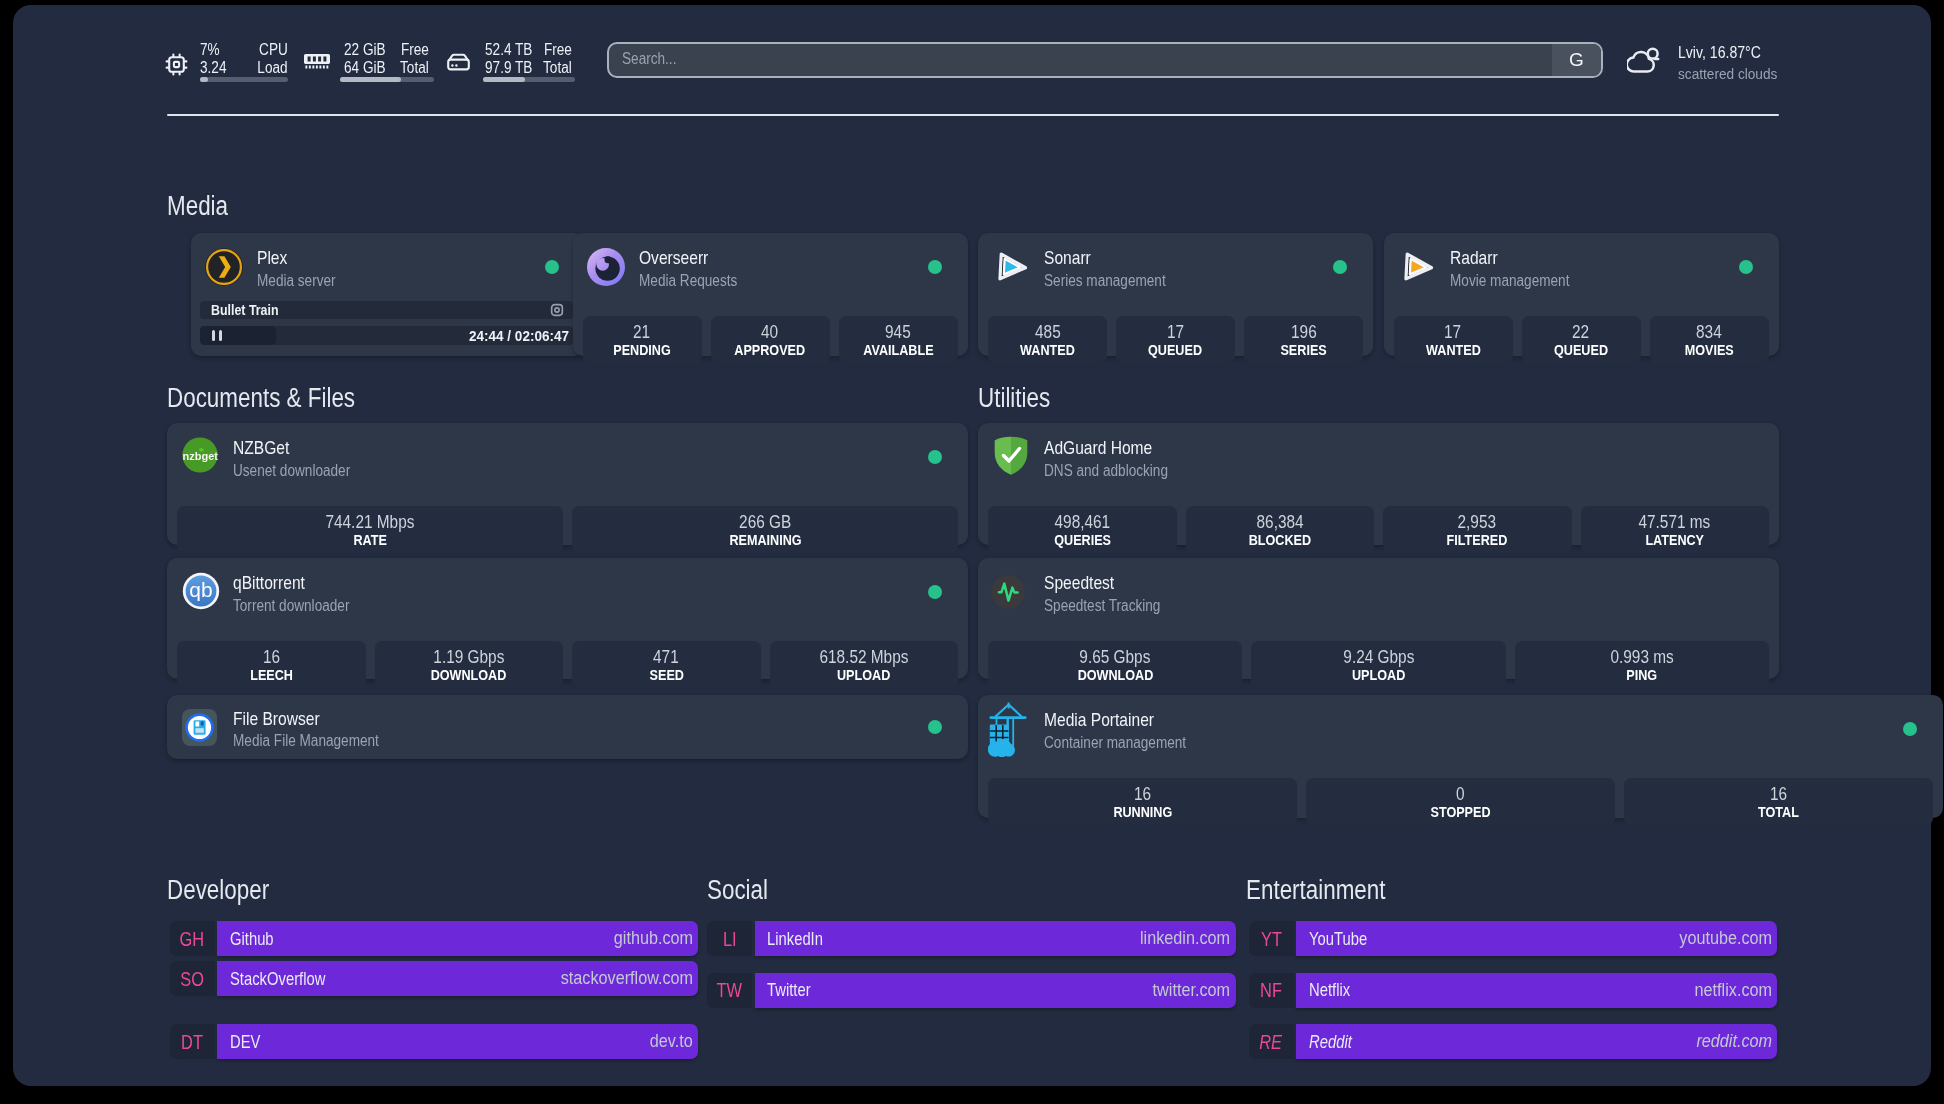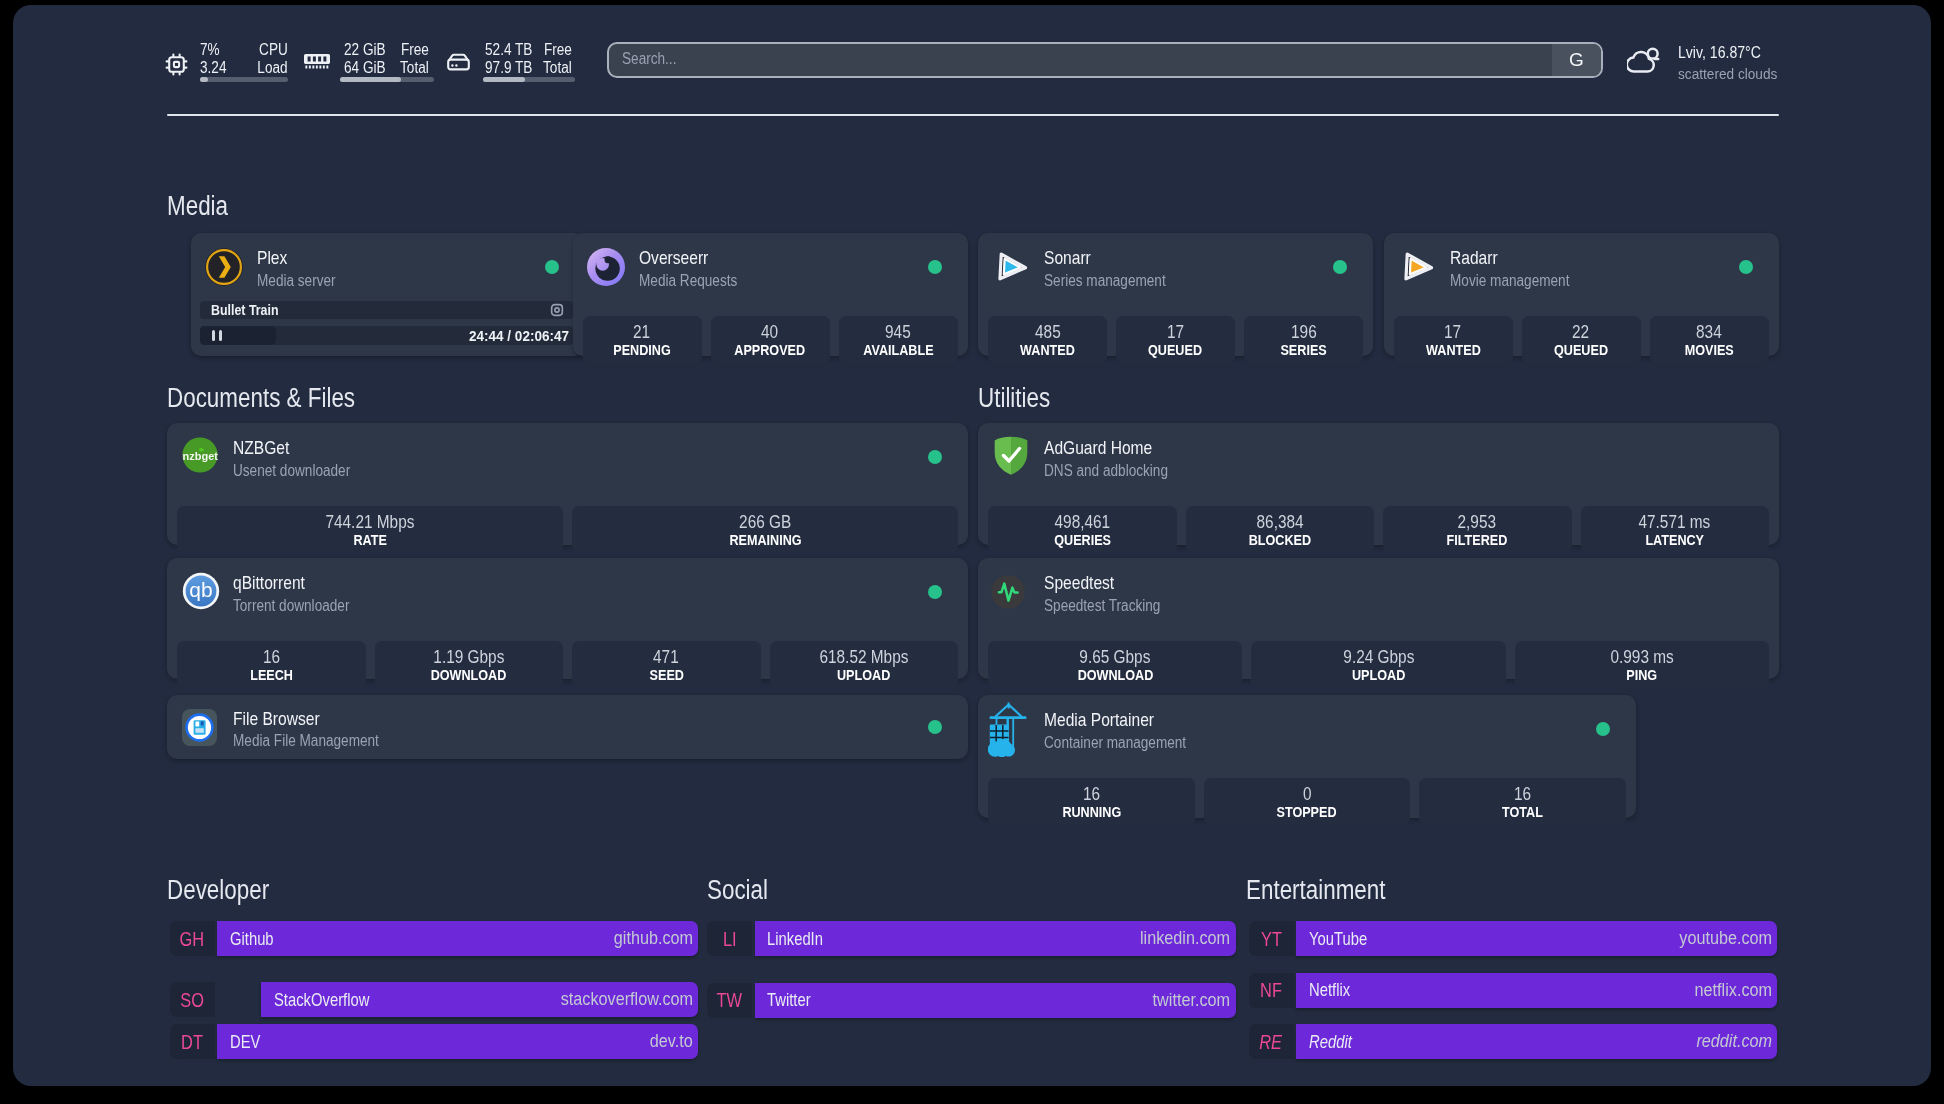--- a/index.html
+++ b/index.html
@@ -322,21 +322,21 @@
       <rect x="8.6" y="7.2" width="12" height="14.6" rx="1.4" fill="#29ade8"></rect>
       <rect x="10.4" y="8.4" width="3.8" height="5.2" rx="0.6" fill="#fff"></rect>
       <rect x="15.8" y="8.4" width="2.8" height="4" fill="#1c56b0"></rect>
       <rect x="10.4" y="15.2" width="8.4" height="4.6" fill="#c3e2f8"></rect>
     </svg>
   <div class="ctitle" style="top:12.5px;">File Browser</div>
   <div class="csub" style="top:35.5px;">Media File Management</div>
   <div class="dot" style="top:25px;"></div>
 </div>
 
-<div class="card" style="left:978px;top:695px;width:658px;height:123px;text-decoration:underline;">
+<div class="card" style="left:978px;top:695px;width:965px;height:123px;text-decoration:underline;">
   <svg class="logo" style="left:10px;top:7px;width:40px;height:56px;" viewBox="0 0 40 56" fill="#26b2ea">
       <rect x="19.6" y="0.5" width="2" height="6"></rect>
       <path d="M20.6 2.5 L34 15 M20.6 2.5 L7 15" stroke="#26b2ea" stroke-width="2.2" fill="none"></path>
       <rect x="1.5" y="14.2" width="37" height="2.8" rx="1.2"></rect>
       <rect x="18.5" y="17" width="2.4" height="31"></rect>
       <rect x="24.3" y="17" width="1.8" height="27"></rect>
       <rect x="7.6" y="17" width="1.8" height="6"></rect>
       <rect x="1.8" y="22.5" width="19" height="20" rx="1"></rect>
       <path d="M8.2 23 v19 M14.8 23 v19 M2 29 h18.5 M2 35.5 h18.5" stroke="#10202f" stroke-width="1.5" fill="none"></path>
       <path d="M8.5 39.5 a7.8 7.8 0 0 0-5.2 14.2 a6.6 6.6 0 0 0 6.8 0.2 a7.2 7.2 0 0 0 7.6 0 a6.4 6.4 0 0 0 9.2-5.4 a6.8 6.8 0 0 0-3.8-6.5 a9.5 9.5 0 0 0-14.6-2.5z"></path>
@@ -367,21 +367,21 @@
 <div class="bkcol" style="left:169.5px;top:921px;">
   <div class="bkrow" style="top:0;">
       <div class="bkabbr">
         <span>GH</span>
       </div>
       <div class="bkpill">
         <div class="bkname">Github</div>
         <div class="bkurl">github.com</div>
       </div>
     </div>
-  <div class="bkrow" style="top:61px;gap:44px;">
+  <div class="bkrow" style="top:40px;">
       <div class="bkabbr">
         <span>SO</span>
       </div>
       <div class="bkpill">
         <div class="bkname">StackOverflow</div>
         <div class="bkurl">stackoverflow.com</div>
       </div>
     </div>
   <div class="bkrow" style="top:103px;">
       <div class="bkabbr">
@@ -396,21 +396,21 @@
 <div class="bkcol" style="left:707px;top:921px;">
   <div class="bkrow" style="top:0;">
       <div class="bkabbr">
         <span>LI</span>
       </div>
       <div class="bkpill">
         <div class="bkname">LinkedIn</div>
         <div class="bkurl">linkedin.com</div>
       </div>
     </div>
-  <div class="bkrow" style="top:51.5px;margin-top:10px;">
+  <div class="bkrow" style="top:51.5px;">
       <div class="bkabbr">
         <span>TW</span>
       </div>
       <div class="bkpill">
         <div class="bkname">Twitter</div>
         <div class="bkurl">twitter.com</div>
       </div>
     </div>
 </div>
 <div class="bkcol" style="left:1248.5px;top:921px;">

